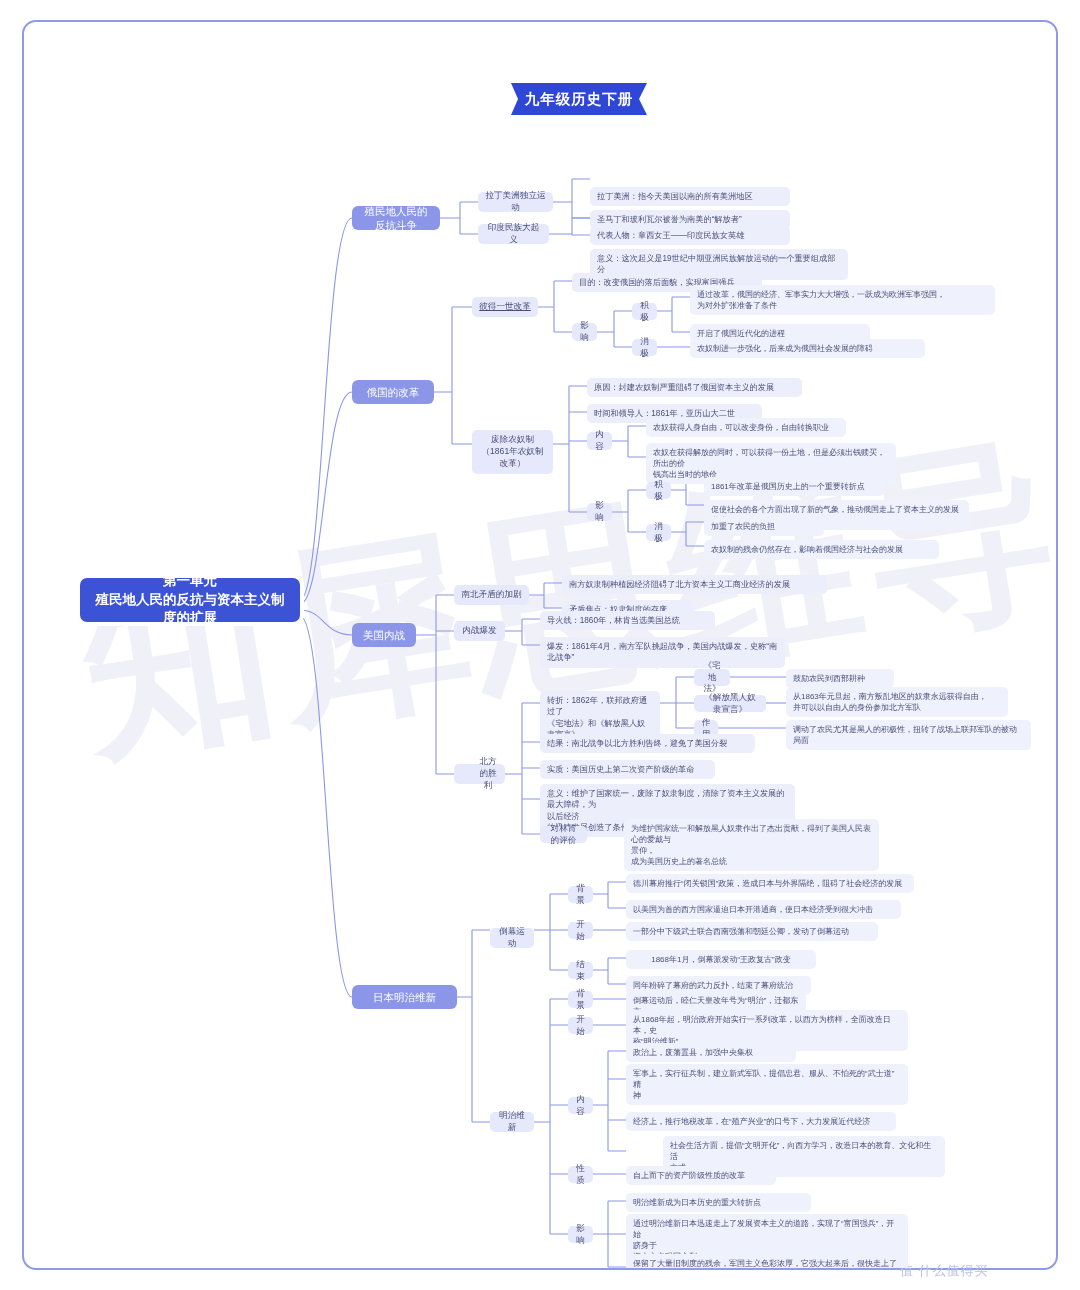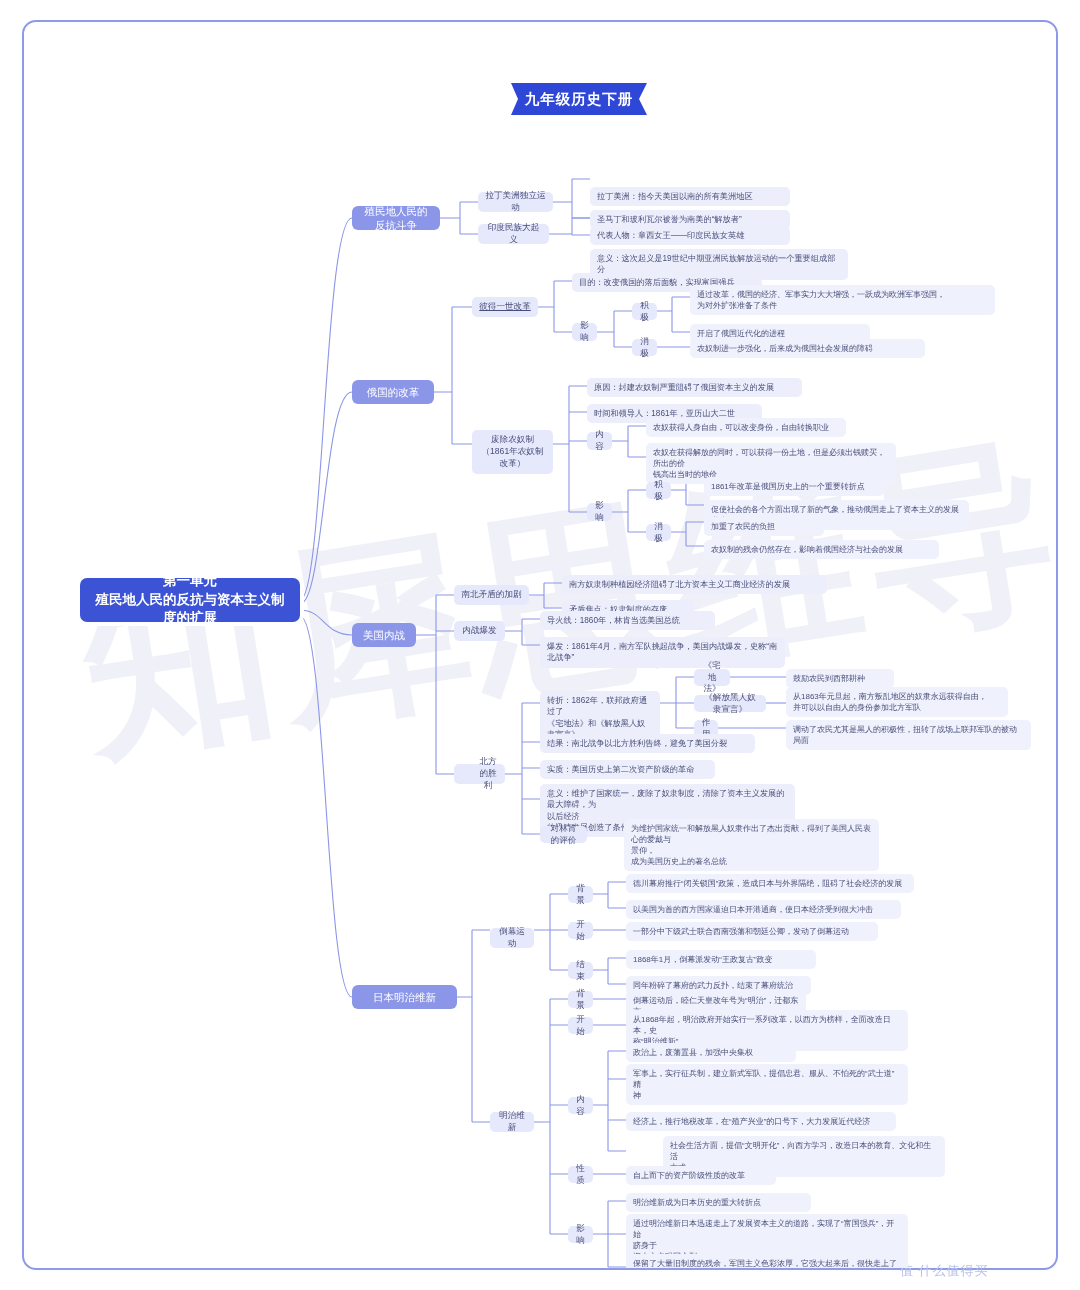--- a/index.html
+++ b/index.html
@@ -334,21 +334,21 @@
   </div>
   <div class="node lv2" style="left:544px;top:900px;width:25px;height:17px;">
     <span>开始</span>
   </div>
   <div class="node lv4 leaf" style="left:602px;top:900px;width:252px;">
     <span>一部分中下级武士联合西南强藩和朝廷公卿，发动了倒幕运动</span>
   </div>
   <div class="node lv2" style="left:544px;top:940px;width:25px;height:17px;">
     <span>结束</span>
   </div>
-  <div class="node lv4 leaf" style="left:602px;top:928px;width:190px;">
+  <div class="node lv4 leaf" style="left:602px;top:928px;width:190px;justify-content:center;">
     <span>1868年1月，倒幕派发动“王政复古”政变</span>
   </div>
   <div class="node lv4 leaf" style="left:602px;top:954px;width:185px;">
     <span>同年粉碎了幕府的武力反扑，结束了幕府统治</span>
   </div>
 
   <div class="node lv2" style="left:466px;top:1090px;width:44px;height:20px;">
     <span>明治维新</span>
   </div>
   <div class="node lv2" style="left:544px;top:969px;width:25px;height:17px;">

